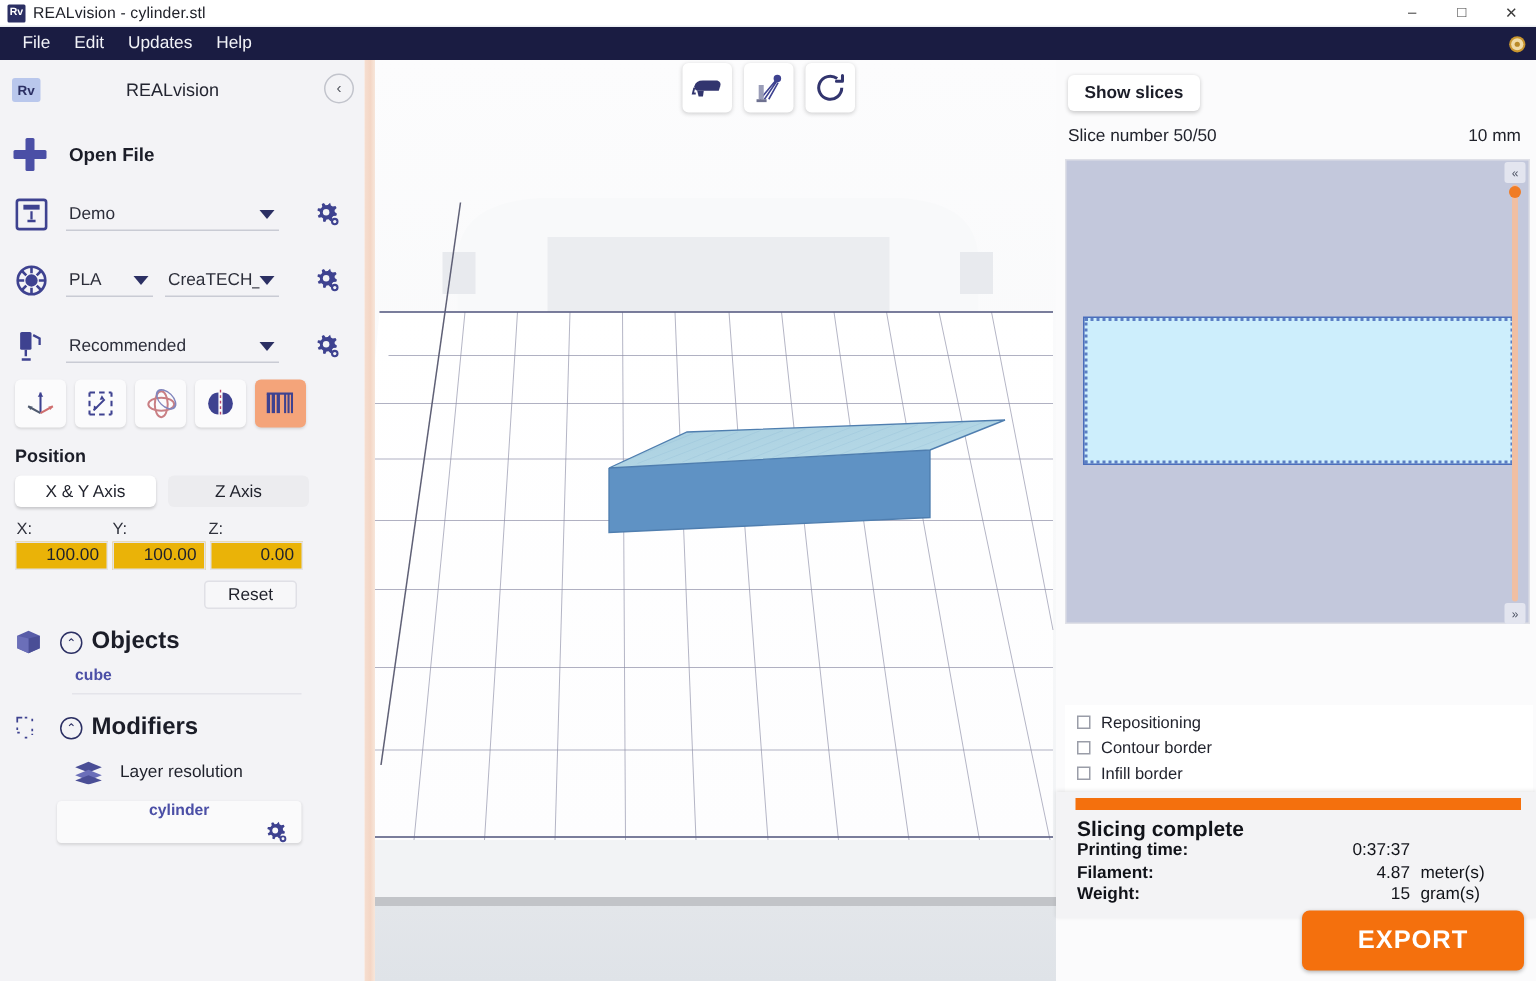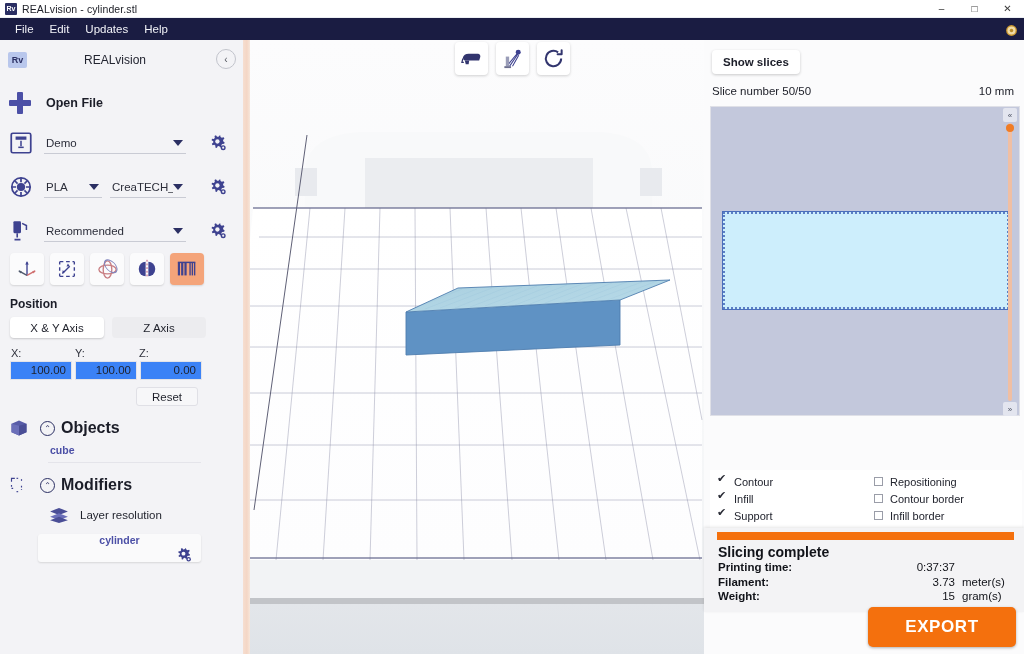--- a/index.html
+++ b/index.html
@@ -125,21 +125,21 @@
     color: #1f212b; background: #ececef;
   }
   .axis-btn.active { background: #ffffff; box-shadow: 0 1px 2px rgba(0,0,0,0.18); }
 
   .coord-labels { display: flex; padding-left: 11px; margin-top: 9px; }
   .coord-labels span {
     font-size: 11px; color: #30323d; width: 64px; display: block;
   }
   .coord-inputs { display: flex; padding-left: 10px; margin-top: 2px; gap: 3px; }
   .coord-input {
-    width: 62px; height: 19px; background: #3b82f6; border: 1px solid #e3e3e8;
+    width: 62px; height: 19px; background: #eab308; border: 1px solid #e3e3e8;
     font-size: 11.5px; color: #1f212b; text-align: right;
     padding-right: 5px; line-height: 17px;
   }
   .reset-row { display: flex; justify-content: flex-end; padding-right: 45px; margin-top: 7px; }
   .reset-btn {
     width: 62px; height: 19px; background: #f7f7f9; border: 1px solid #e0e0e6;
     border-radius: 3px; font-size: 11.5px; color: #1f212b;
     display: flex; align-items: center; justify-content: center;
   }
 
@@ -249,21 +249,21 @@
   .summary {
     position: absolute; top: 528px; left: 704px; width: 320px; height: 84px;
     background: #f3f3f5; box-shadow: 0 -1px 3px rgba(0,0,0,0.10);
   }
   .sum-bar { height: 8px; margin: 4px 10px 0 13px; background: #f4700d; }
   .sum-title {
     font-size: 14px; font-weight: bold; color: #111319;
     padding-left: 14px; padding-top: 4px;
   }
   .sum-row {
-    display: flex; padding-left: 14px; padding-right: 11px; line-height: 14.5px;
+    display: flex; padding-left: 14px; padding-right: 26px; line-height: 14.5px;
   }
   .sum-key { font-size: 11.5px; font-weight: bold; color: #111319; }
   .sum-val {
     margin-left: auto; font-size: 11.5px; color: #111319; display: flex;
   }
   .sum-num { text-align: right; }
   .sum-unit { width: 58px; padding-left: 7px; }
 
   .export-btn {
     position: absolute; left: 868px; top: 607px; width: 148px; height: 40px;
@@ -627,34 +627,20 @@
         <div class="ss-arrow up">«</div>
         <div class="ss-track"></div>
         <div class="ss-thumb"></div>
         <div class="ss-arrow down">»</div>
       </div>
     </div>
 
     <div class="checks">
       <div class="check-col">
         <div class="check-row">
-          <div class="cb checked"></div>
-          <div class="check-label">Contour</div>
-        </div>
-        <div class="check-row">
-          <div class="cb checked"></div>
-          <div class="check-label">Infill</div>
-        </div>
-        <div class="check-row">
-          <div class="cb checked"></div>
-          <div class="check-label">Support</div>
-        </div>
-      </div>
-      <div class="check-col">
-        <div class="check-row">
           <div class="cb"></div>
           <div class="check-label">Repositioning</div>
         </div>
         <div class="check-row">
           <div class="cb"></div>
           <div class="check-label">Contour border</div>
         </div>
         <div class="check-row">
           <div class="cb"></div>
           <div class="check-label">Infill border</div>
@@ -669,21 +655,21 @@
     <div class="sum-row">
       <div class="sum-key">Printing time:</div>
       <div class="sum-val">
         <div class="sum-num">0:37:37</div>
         <div class="sum-unit"></div>
       </div>
     </div>
     <div class="sum-row">
       <div class="sum-key">Filament:</div>
       <div class="sum-val">
-        <div class="sum-num">3.73</div>
+        <div class="sum-num">4.87</div>
         <div class="sum-unit">meter(s)</div>
       </div>
     </div>
     <div class="sum-row">
       <div class="sum-key">Weight:</div>
       <div class="sum-val">
         <div class="sum-num">15</div>
         <div class="sum-unit">gram(s)</div>
       </div>
     </div>

